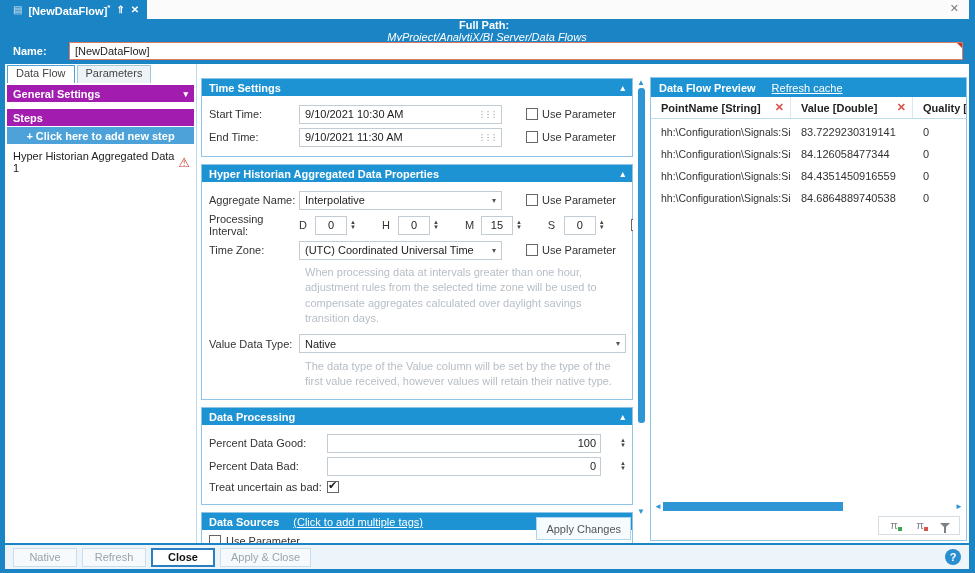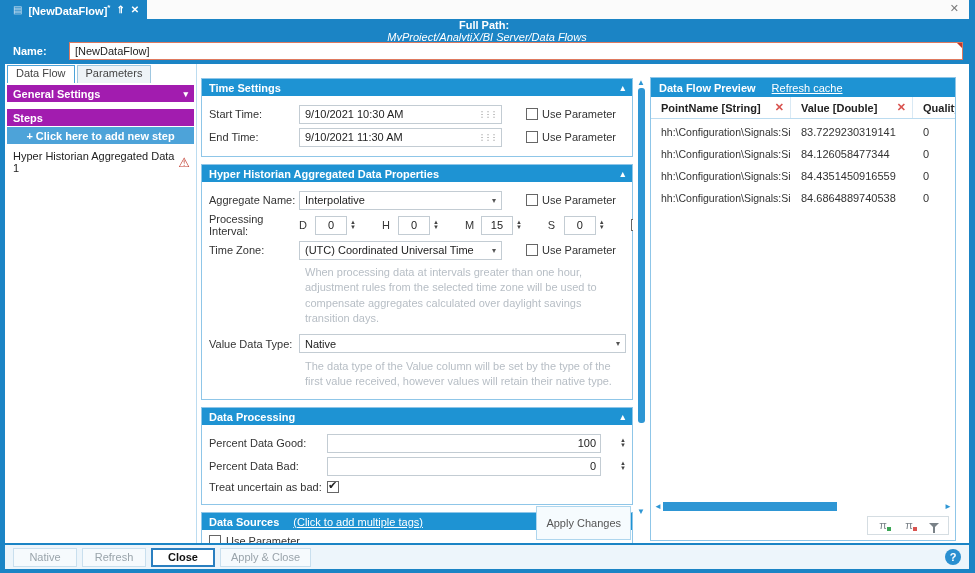--- a/index.html
+++ b/index.html
@@ -68,23 +68,23 @@
   .num-box { width:32px; height:19px; border:1px solid #c3ccd3; display:flex; align-items:center; justify-content:center; color:#222; }
   .spin { display:flex; flex-direction:column; justify-content:center; margin-left:3px; cursor:pointer; }
   .spin i { font-style:normal; font-size:6px; color:#444; line-height:5px; }
   .spin i::before { content:"▲"; }
   .spin i + i::before { content:"▼"; }
   .numline { flex:1; height:19px; border:1px solid #c3ccd3; display:flex; align-items:center; justify-content:flex-end; padding:0 4px; color:#222; }
   .help-txt { color:#b7bec5; padding:2px 4px 4px 96px; line-height:1.4; }
   
   .ds-body { padding:0; }
   .ds-uprow { display:flex; align-items:center; gap:5px; padding:5px 7px; }
-  .apply-changes { position:absolute; right:16px; bottom:3px; border:1px solid #aed6ee; background:#f6fbfe; color:#555; padding:2px 9px; height:34px; cursor:pointer; font-size:11px; font-family:inherit; }
-  
-  .right { flex:1; margin:13px 13px 2px 3px; border:1px solid #8fc6e8; display:flex; flex-direction:column; overflow:hidden; }
+  .apply-changes { position:absolute; right:16px; bottom:3px; border:1px solid #aed6ee; background:#f6fbfe; color:#555; padding:2px 9px; height:23px; cursor:pointer; font-size:11px; font-family:inherit; }
+  
+  .right { flex:1; margin:13px 2px 2px 3px; border:1px solid #8fc6e8; display:flex; flex-direction:column; overflow:hidden; }
   .pv-hdr { background:#1e93d3; color:#fff; height:19px; display:flex; align-items:center; padding:0 8px; flex:0 0 auto; }
   .pv-hdr .t { font-weight:bold; margin-right:16px; }
   .pv-hdr .lnk { text-decoration:underline; cursor:pointer; }
   .pv-cols { display:flex; height:22px; align-items:center; border-bottom:1px solid #bcdcf0; flex:0 0 auto; }
   .pv-col { display:flex; align-items:center; padding:0 6px 0 10px; font-weight:bold; color:#222; height:100%; border-right:1px solid #d9e9f4; cursor:pointer; }
   .pv-col .fx { margin-left:auto; color:#d9534f; font-weight:bold; font-size:11px; cursor:pointer; }
   .c0 { width:140px; } .c1 { width:122px; } .c2 { flex:1; border-right:none; overflow:hidden; white-space:nowrap; }
   .pv-body { flex:1; overflow:hidden; padding-top:2px; }
   .pv-row { display:flex; height:22px; align-items:center; color:#333; cursor:pointer; }
   .pv-row > div { padding:0 6px 0 10px; overflow:hidden; white-space:nowrap; }

